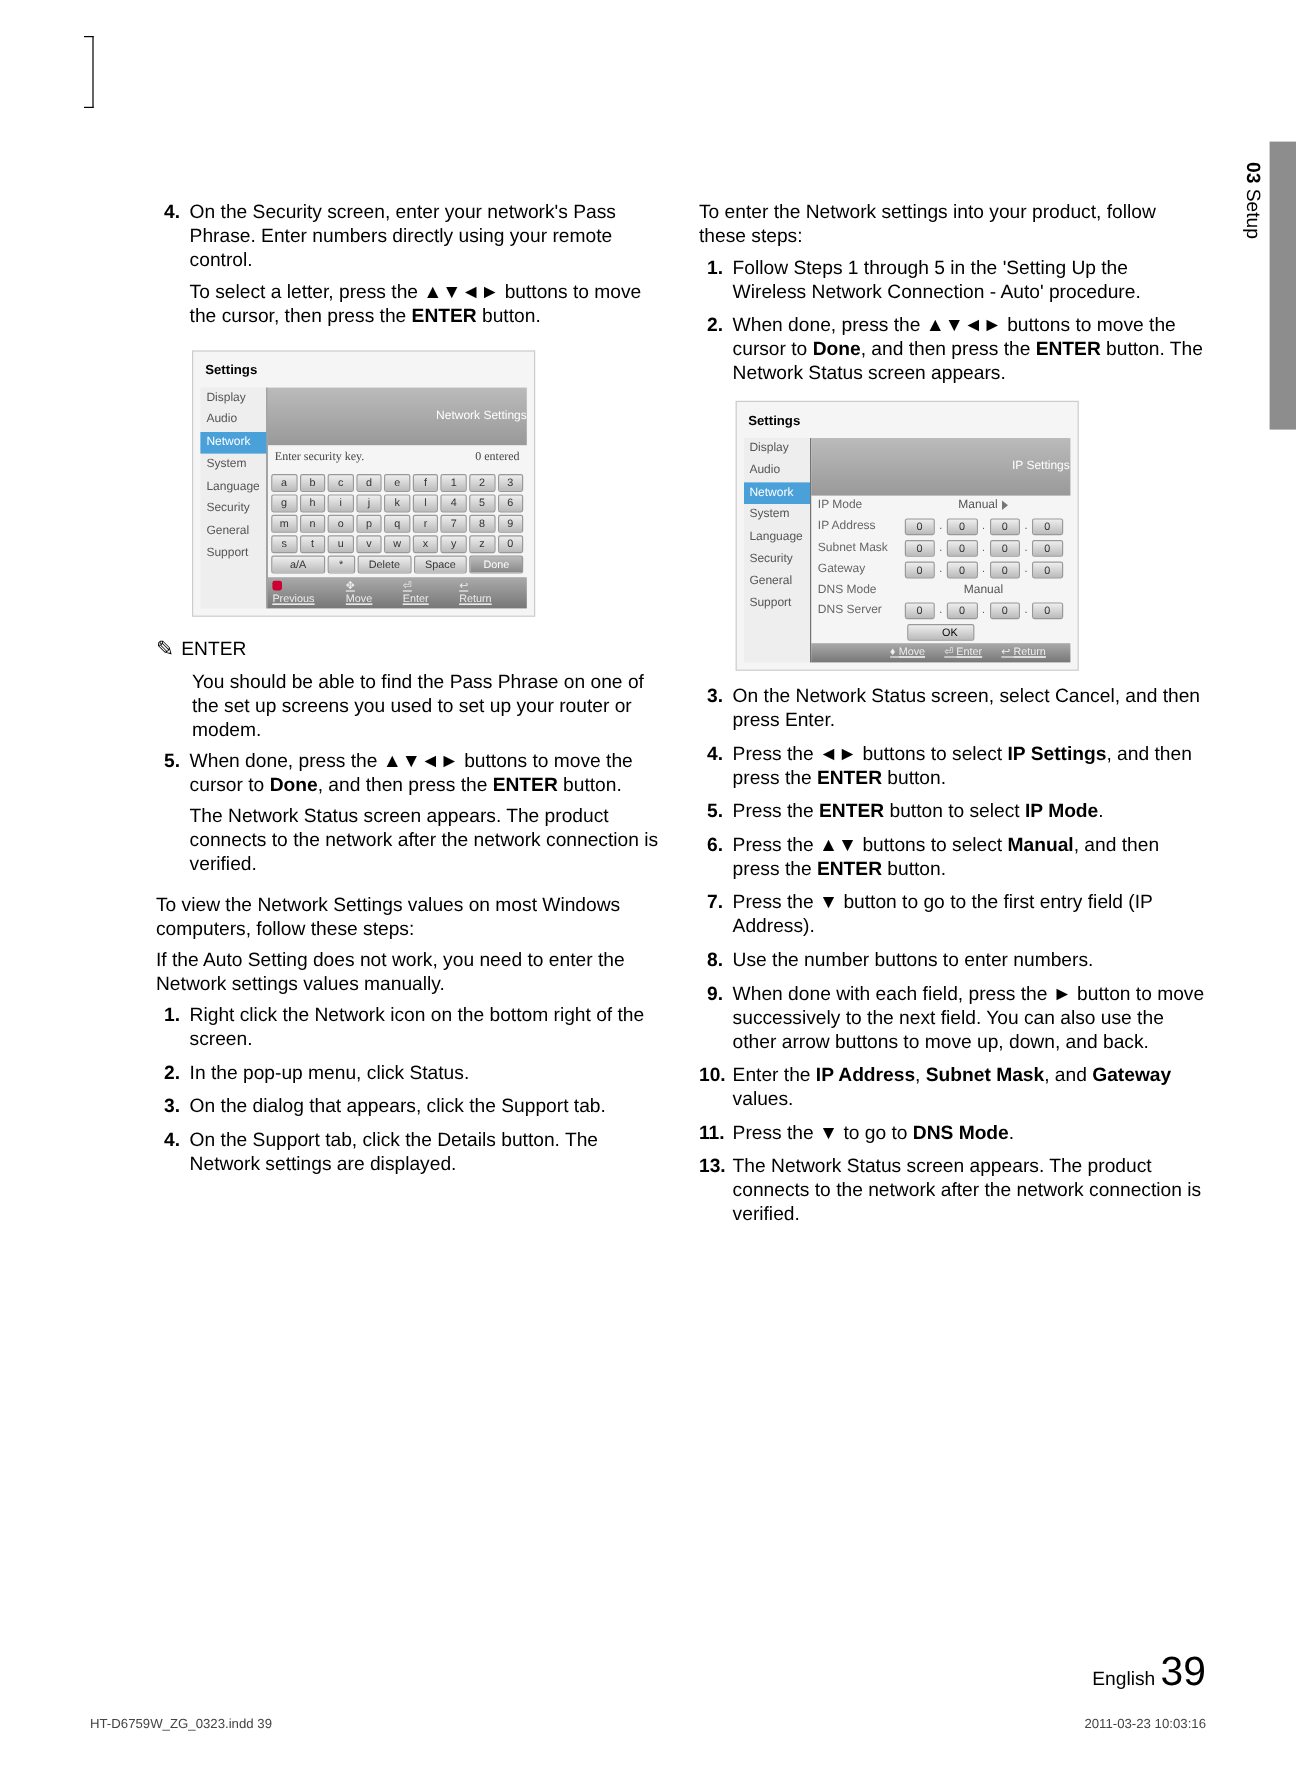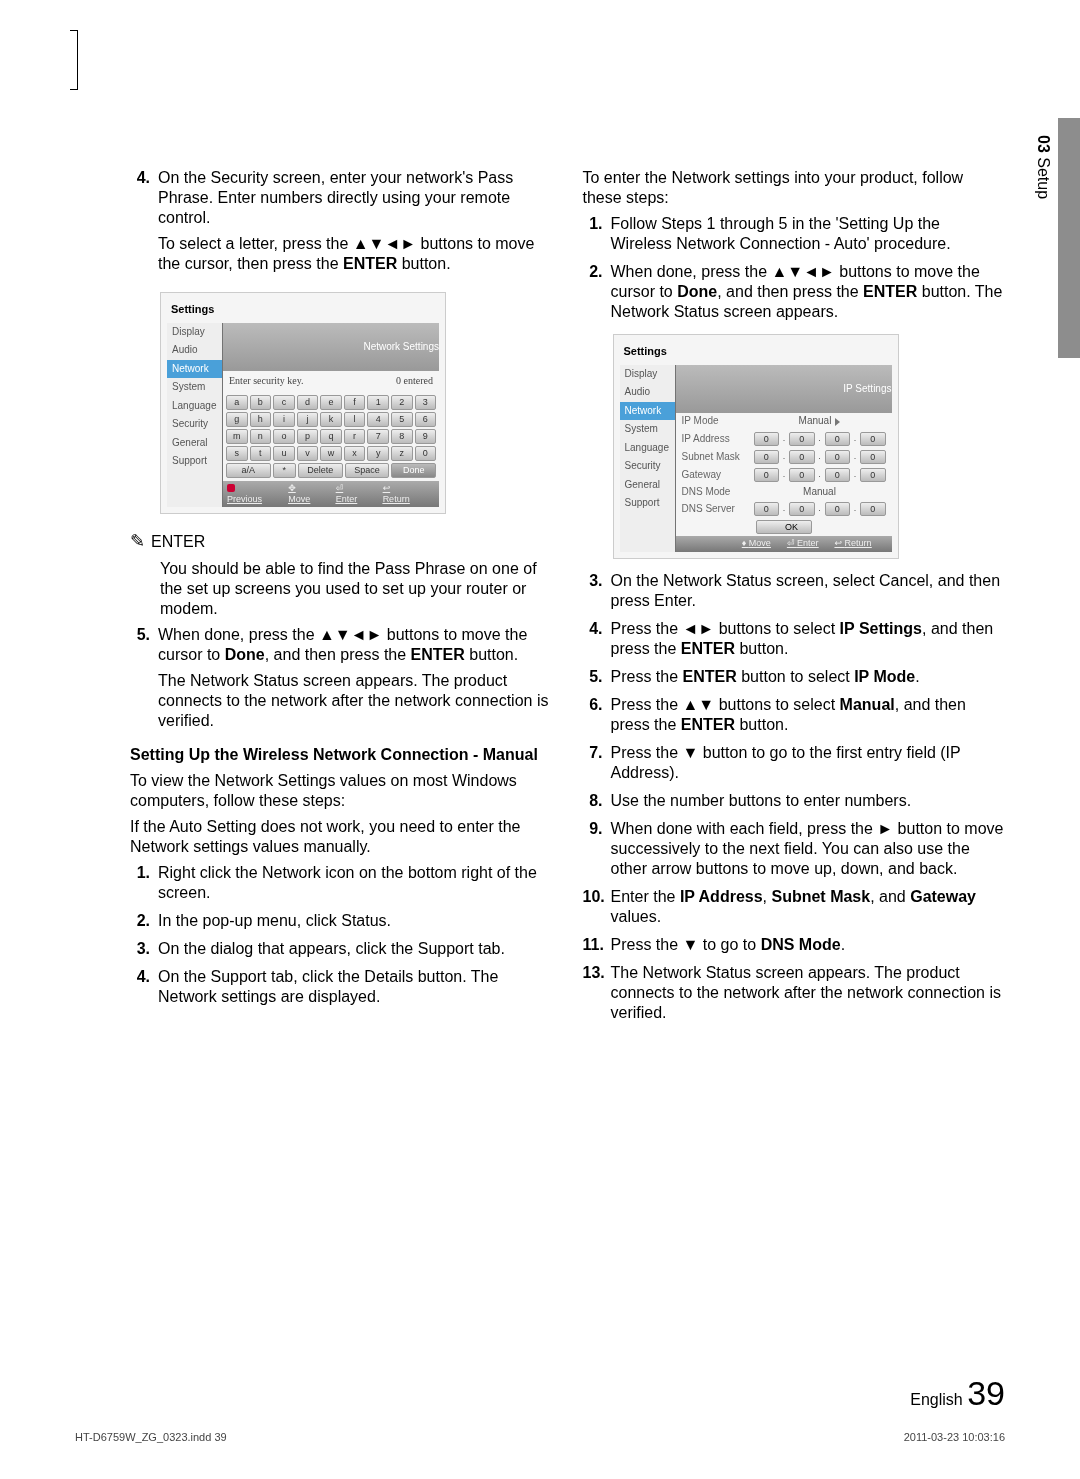--- a/index.html
+++ b/index.html
@@ -226,21 +226,20 @@
       <p class="note-body">You should be able to find the Pass Phrase on one of the set up screens you used to set up your router or modem.</p>
 
       <div class="ol-item">
         <div class="ol-num">5.</div>
         <div class="ol-body">
           <p><span>When done, press the ▲▼◄► buttons to move the cursor to </span><b>Done</b><span>, and then press the </span><b>ENTER</b><span> button.</span></p>
           <p>The Network Status screen appears. The product connects to the network after the network connection is verified.</p>
         </div>
       </div>
 
-      <p class="hdr">Setting Up the Wireless Network Connection - Manual</p>
       <p>To view the Network Settings values on most Windows computers, follow these steps:</p>
       <p>If the Auto Setting does not work, you need to enter the Network settings values manually.</p>
 
       <div class="ol-item">
           <div class="ol-num">1.</div>
           <div class="ol-body">Right click the Network icon on the bottom right of the screen.</div>
         </div>
       <div class="ol-item">
           <div class="ol-num">2.</div>
           <div class="ol-body">In the pop-up menu, click Status.</div>

